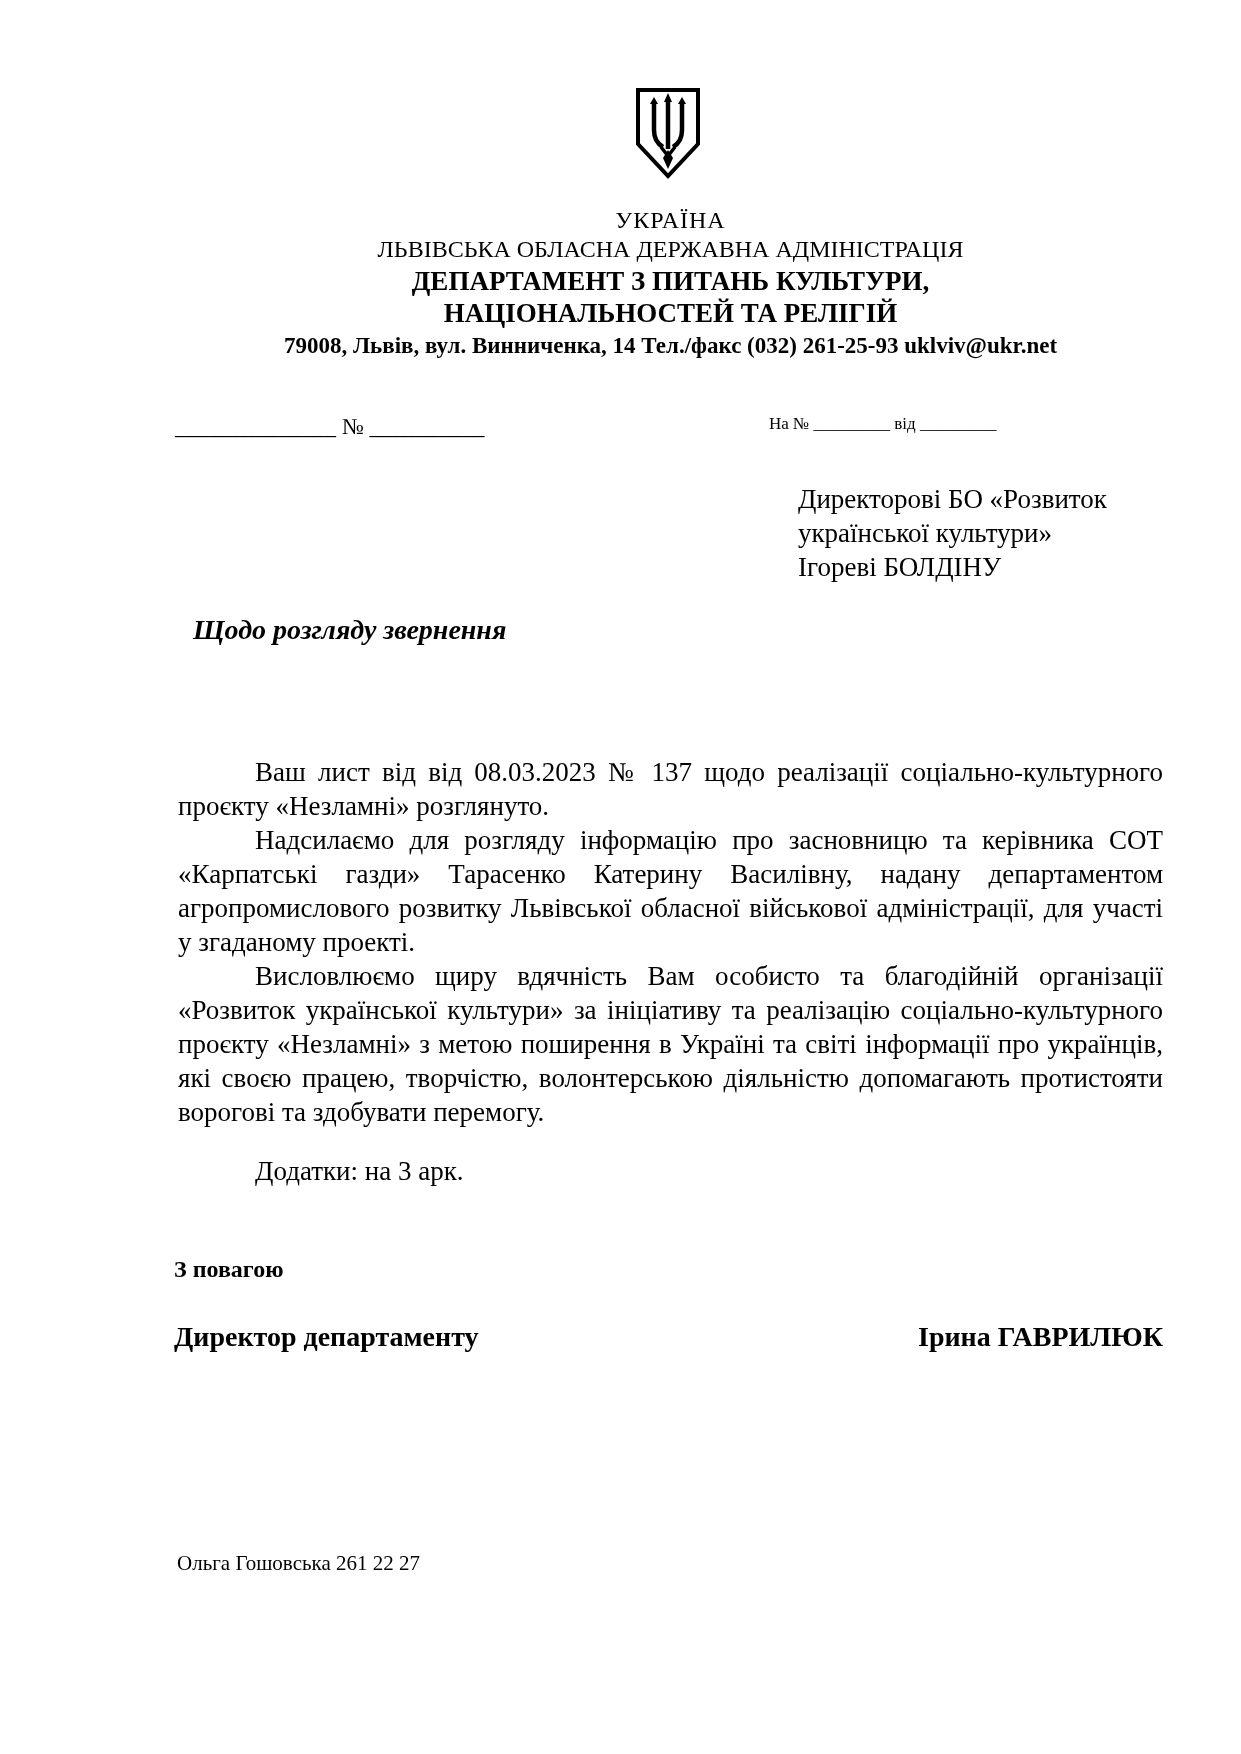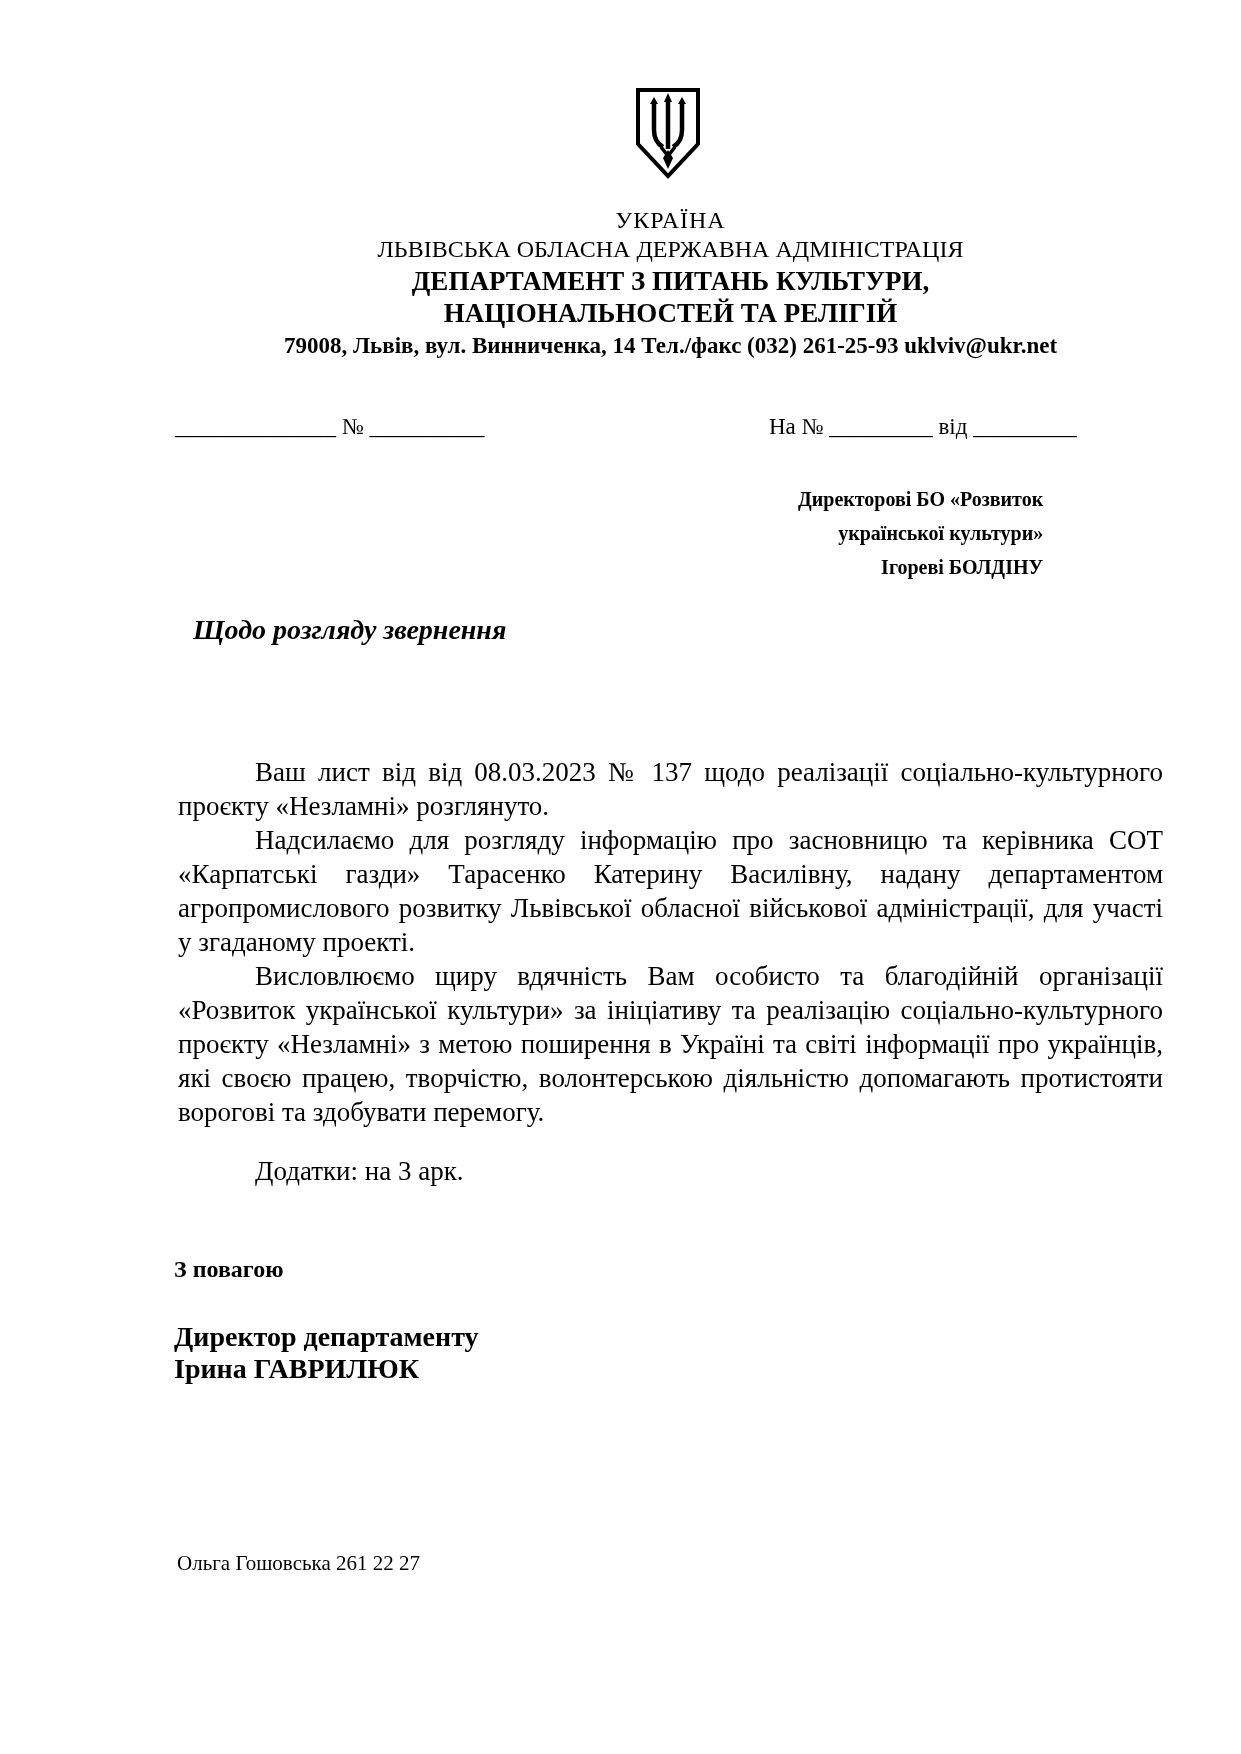--- a/index.html
+++ b/index.html
@@ -15,44 +15,44 @@
   }
   .emblem { position:absolute; left:634px; top:70px; width:68px; height:94px; }
   .lh-line { position:absolute; left:178px; width:985px; text-align:center; white-space:nowrap; }
   .country        { top:191px; font-size:24px; letter-spacing:1px; }
   .administration { top:220px; font-size:24px; }
   .dept           { font-size:27px; font-weight:bold; }
   .dept1 { top:250px; }
   .dept2 { top:282px; }
   .contact { top:317px; font-size:23px; font-weight:bold; }
   .ref-left  { position:absolute; left:175px; top:398px; font-size:23px; white-space:nowrap; }
-  .ref-right { position:absolute; left:769px; top:398px; font-size:23px; white-space:nowrap; }
+  .ref-right { position:absolute; left:769px; top:398px; font-size:17px; white-space:nowrap; }
   .addressee {
     position:absolute; left:798px; top:466px;
-    font-size:20px; font-weight:bold; line-height:34px; white-space:nowrap;text-align:right;
+    font-size:27px; font-weight:normal; line-height:34px; white-space:nowrap;
   }
   .subject {
     position:absolute; left:193px; top:598px;
     font-size:28px; font-weight:bold; font-style:italic; white-space:nowrap;
   }
   .salutation {
     position:absolute; left:178px; top:673px; width:985px;
     text-align:center; font-size:28px; font-weight:bold;
   }
   .body-text {
     position:absolute; left:178px; top:739px; width:985px;
     font-size:27px; line-height:34px; text-align:justify;
   }
   .body-text p { text-indent:77px; margin:0; }
   .attachments { position:absolute; left:255px; top:1140px; font-size:27px; }
   .closing { position:absolute; left:174px; top:1240px; font-size:24px; font-weight:bold; }
   .sig-row {
     position:absolute; left:174px; top:1305px; width:989px;
     display:flex; justify-content:space-between;
-    font-size:28px; font-weight:bold;flex-direction:column;
+    font-size:28px; font-weight:bold;
   }
   .executor { position:absolute; left:177px; top:1535px; font-size:21px; }
 </style>
 </head>
 <body>
 
 <div class="page">
 
   <div class="emblem">
     <svg width="68" height="94" viewBox="0 0 68 94" xmlns="http://www.w3.org/2000/svg" aria-hidden="true">

